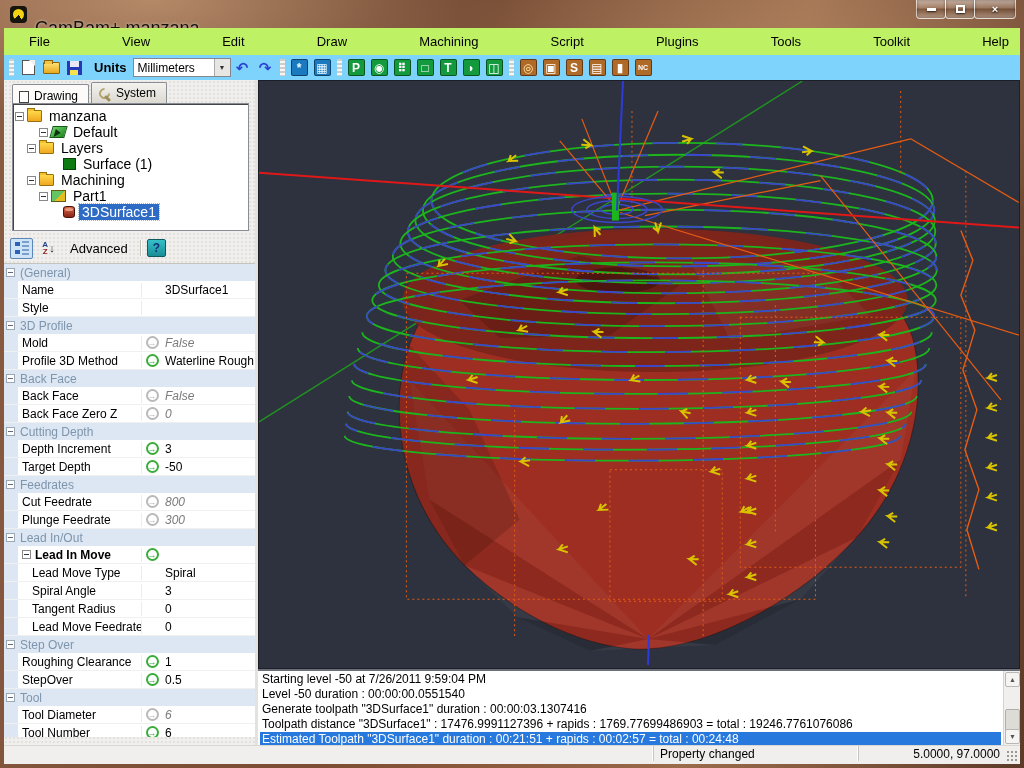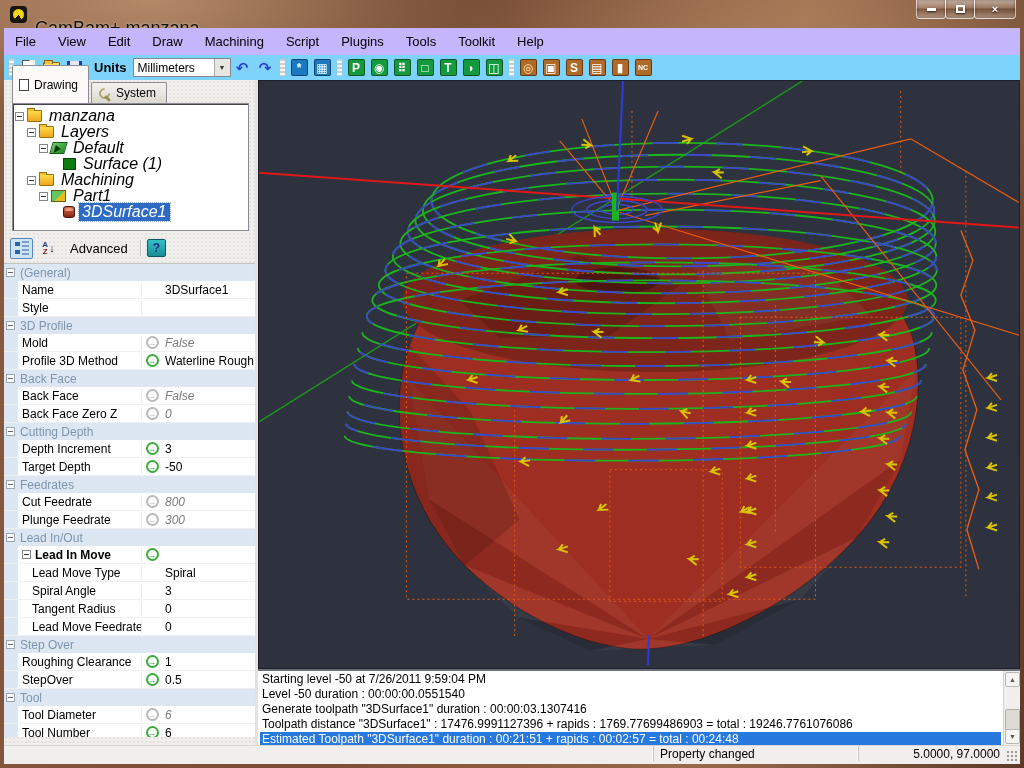--- a/index.html
+++ b/index.html
@@ -24,21 +24,21 @@
     border-radius:0 0 4px 4px; box-shadow:inset 0 0 3px rgba(0,0,0,.35);
     display:flex; align-items:center; justify-content:center; color:#fff; font-weight:bold; font-size:11px;
     text-shadow:0 1px 2px rgba(0,0,0,.8); cursor:default; }
   .cap.close { width:42px; }
   .cap .minbar { width:9px; height:3px; background:#fff; box-shadow:0 1px 2px rgba(0,0,0,.7); }
   .cap .maxbox { width:9px; height:8px; border:2px solid #fff; box-shadow:0 1px 2px rgba(0,0,0,.7); }
   
   .app { position:absolute; top:28px; left:4px; right:4px; bottom:4px; background:#f0efed;
     display:flex; flex-direction:column; box-shadow:0 0 0 1px #3c241a inset; }
   
-  .menubar { height:27px; background:#c4b5fd; display:flex; align-items:center; flex:none; }
+  .menubar { height:27px; background:#bef264; display:flex; align-items:center; padding-left:14px; flex:none;justify-content:space-between; }
   .menu-item { padding:4px 11px; font-size:13px; cursor:default; }
   
   .toolbar { height:25px; background:#7dd3fc; display:flex; align-items:center; padding-left:2px; flex:none; }
   .grip { width:5px; height:17px; margin:0 3px;
     background:repeating-linear-gradient(180deg,#cfcdc8 0 2px,#f7f6f4 2px 4px); flex:none; }
   .tb-btn { width:21px; height:21px; margin:0 1px; display:flex; align-items:center; justify-content:center;
     border:1px solid transparent; border-radius:2px; cursor:default; flex:none; }
   .tb-glyph { width:17px; height:17px; display:flex; align-items:center; justify-content:center;
     font-size:12px; font-weight:bold; border-radius:2px; border:1px solid rgba(0,0,0,.45); }
   .tb-glyph.plain { border:none; font-size:15px; }
@@ -57,21 +57,21 @@
   .ic-save::before { content:""; position:absolute; left:3px; top:0; width:9px; height:6px; background:#e8e8f4; }
   .ic-save::after { content:""; position:absolute; left:3px; bottom:0; width:8px; height:5px; background:#f6e24a; }
   
   .content { flex:1; display:flex; min-height:0; }
   .left-panel { width:254px; flex:none; display:flex; flex-direction:column; background:#f0efed;
     background-image:radial-gradient(#e3e1dc 1px, transparent 1px); background-size:4px 4px; border-right:3px solid #e4e2de; }
   
   .tabstrip { height:23px; display:flex; align-items:flex-end; padding-left:8px; flex:none; }
   .tab { display:flex; align-items:center; gap:5px; height:21px; padding:0 10px 0 6px; font-size:12px;
     border:1px solid #8a8d93; border-bottom:none; border-radius:2px 2px 0 0; background:linear-gradient(#f4f2ee,#dcd9d2); margin-right:2px; cursor:default; }
-  .tab.active { background:#fcfbfa; height:38px; position:relative; z-index:2; }
+  .tab.active { background:#fcfbfa; height:19px; position:relative; z-index:2;align-items:flex-end; }
   .ti-page { width:10px; height:12px; background:#fff; border:1px solid #444; position:relative; }
   .ti-wrench { width:13px; height:13px; position:relative; }
   .ti-wrench::before { content:""; position:absolute; left:1px; top:1px; width:7px; height:7px; border-radius:50%;
     border:2px solid #b0a468; border-top-color:transparent; transform:rotate(45deg); }
   .ti-wrench::after { content:""; position:absolute; right:0; bottom:0; width:7px; height:3px; background:#9a8f58; transform:rotate(45deg); border-radius:1px; }
   
   .treebox { height:128px; margin:0 6px 0 8px; background:#fff; border:1px solid #8a8d93;
     box-shadow:inset 1px 1px 0 #404347; padding:4px 2px; overflow:hidden; flex:none; }
   .tnode { display:flex; align-items:center; height:16px; white-space:nowrap; cursor:default; }
   .texp { width:9px; height:9px; border:1px solid #888; background:#fff; margin-right:3px; position:relative; flex:none; }
@@ -79,21 +79,21 @@
   .tspace { width:12px; flex:none; }
   .ti { width:15px; height:12px; margin-right:4px; position:relative; flex:none; }
   .ti-folder { background:linear-gradient(#ffd84a,#efa81e); border:1px solid #96700e; border-radius:1px; }
   .ti-folder::before { content:""; position:absolute; top:-3px; left:-1px; width:6px; height:2px; background:#f4c02c; border:1px solid #96700e; border-bottom:none; }
   .ti-layer { background:linear-gradient(135deg,#6fd06f,#1d8a1d); border:1px solid #145a14; transform:skewX(-16deg); }
   .ti-layer::before { content:""; position:absolute; left:3px; top:2px; border:4px solid transparent; border-left:6px solid #0c330c; }
   .ti-surface { width:13px; background:#0d7a12; border:1px solid #06430a; color:#cfe; font-size:9px; line-height:11px; text-align:center; }
   .ti-part { background:linear-gradient(135deg,#63c663 55%,#e3bc20 55%); border:1px solid #6a5a10; }
   .ti-mop { width:12px; background:linear-gradient(#d4684c,#8a2414); border:1px solid #47120a; border-radius:4px/3px; }
   .ti-mop::before { content:""; position:absolute; left:1px; top:1px; width:8px; height:3px; border-radius:50%; background:#e89a80; }
-  .tlabel { padding:0 3px; font-size:16px;font-style:italic; }
+  .tlabel { padding:0 3px; font-size:14px; }
   .tnode.selected .tlabel { background:#2e6bc4; color:#fff; outline:1px dotted #9bc; }
   
   .pg-toolbar { height:26px; display:flex; align-items:center; padding-left:6px; gap:4px; flex:none; margin-top:4px; }
   .pgt-btn { height:21px; min-width:23px; display:flex; align-items:center; justify-content:center; border:1px solid transparent; border-radius:2px; padding:0 3px; cursor:default; }
   .pgt-btn.sel { background:#cfe3f7; border-color:#5a87b8; }
   .cat-glyph { width:14px; height:14px; background:
       linear-gradient(#2a62b8,#2a62b8) 0 1px/5px 4px no-repeat,
       linear-gradient(#2a62b8,#2a62b8) 0 9px/5px 4px no-repeat,
       repeating-linear-gradient(180deg,#7aa0cc 0 2px,transparent 2px 4px) 7px 0/7px 14px no-repeat; }
   .az { display:flex; align-items:center; font-weight:bold; }
@@ -268,30 +268,30 @@
             </div>
           </div>
         <div class="treebox" id="treebox">
             <div class="tnode">
               <span class="texp"></span>
               <span class="ti ti-folder"></span>
               <span class="tlabel">manzana</span>
             </div>
             <div class="tnode">
               <span class="tspace"></span>
+              <span class="tspace"></span>
+              <span class="texp"></span>
+              <span class="ti ti-layer"></span>
+              <span class="tlabel">Default</span>
+            </div>
+            <div class="tnode">
+              <span class="tspace"></span>
               <span class="texp"></span>
               <span class="ti ti-folder"></span>
               <span class="tlabel">Layers</span>
-            </div>
-            <div class="tnode">
-              <span class="tspace"></span>
-              <span class="tspace"></span>
-              <span class="texp"></span>
-              <span class="ti ti-layer"></span>
-              <span class="tlabel">Default</span>
             </div>
             <div class="tnode">
               <span class="tspace"></span>
               <span class="tspace"></span>
               <span class="tspace"></span>
               <span class="tspace"></span>
               <span class="ti ti-surface"></span>
               <span class="tlabel">Surface (1)</span>
             </div>
             <div class="tnode">

